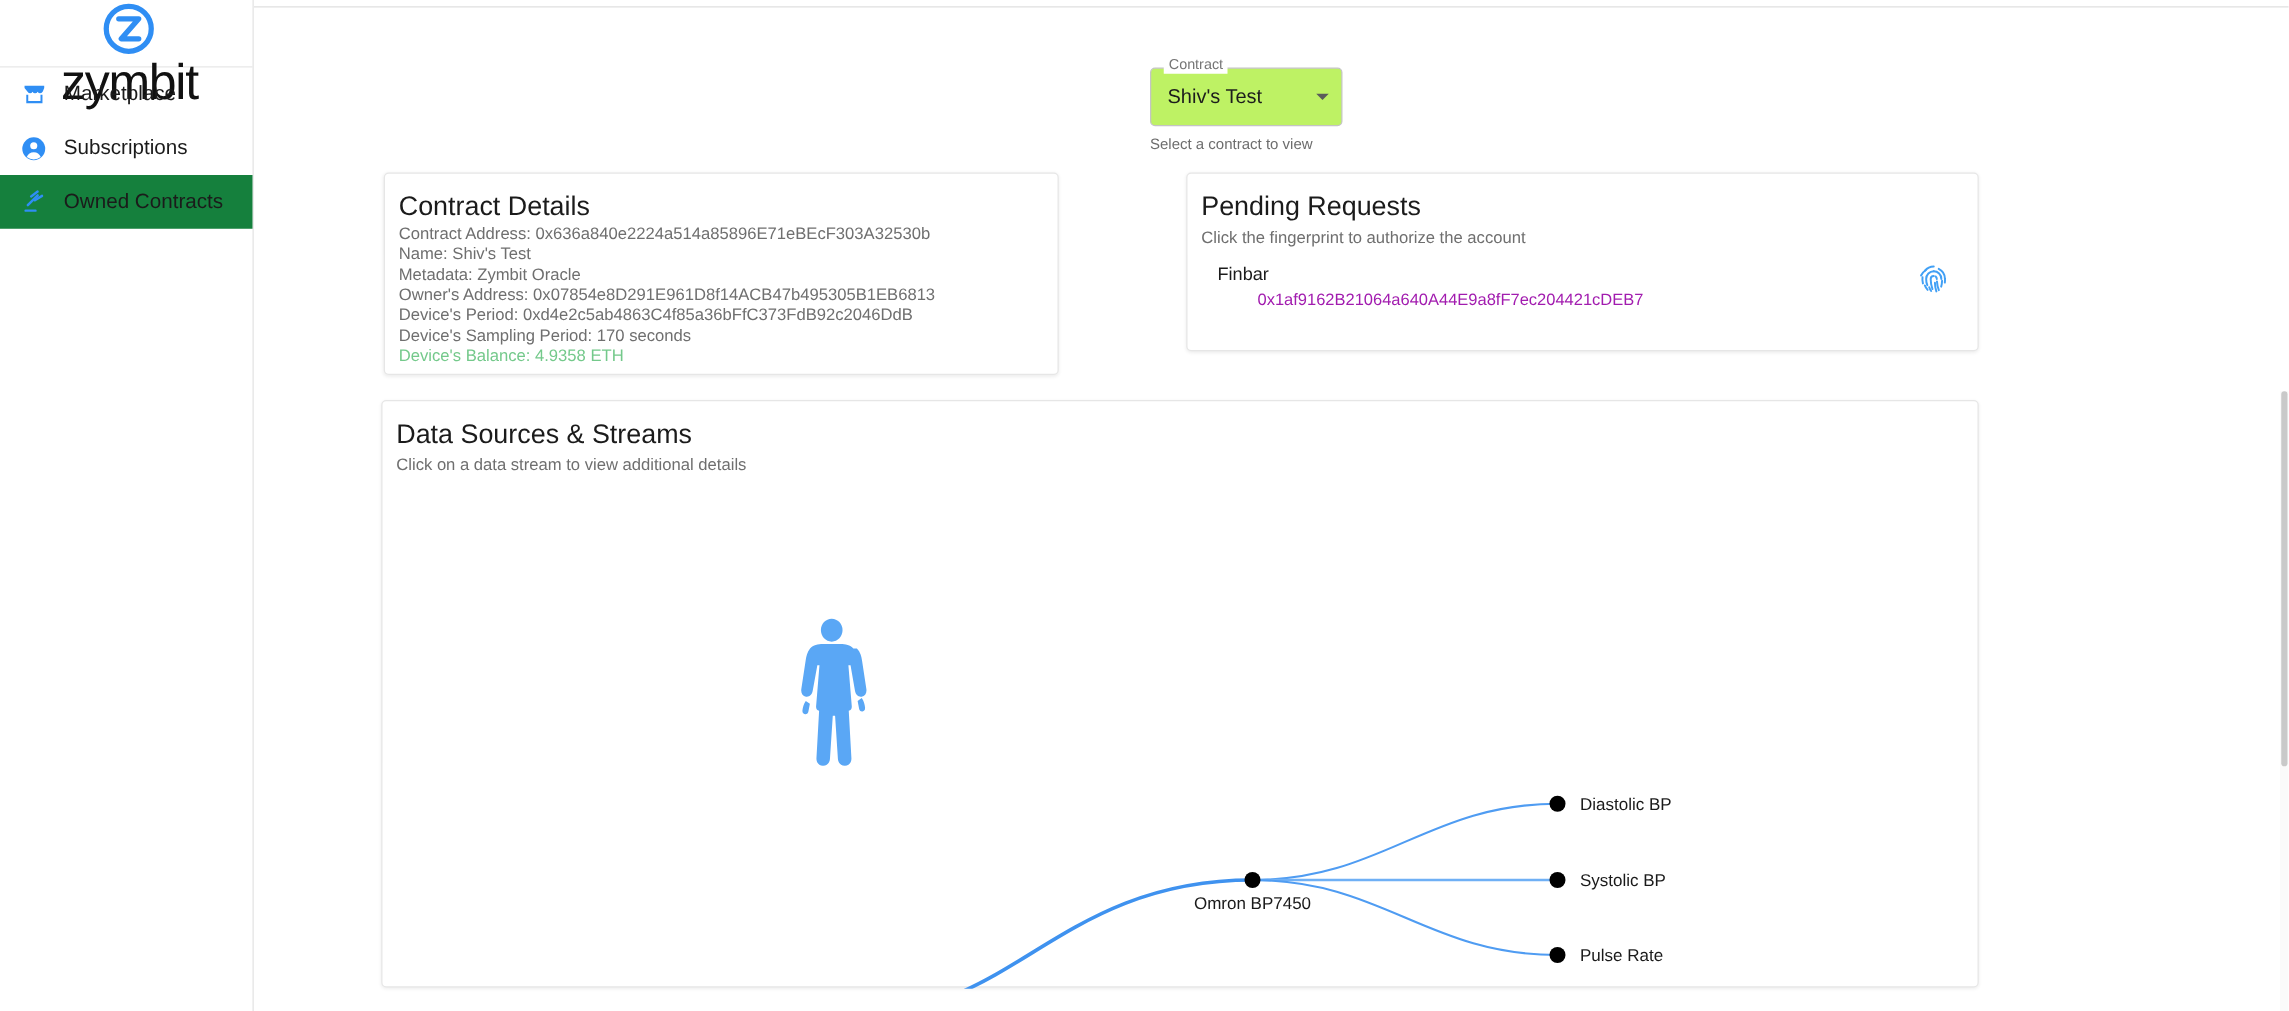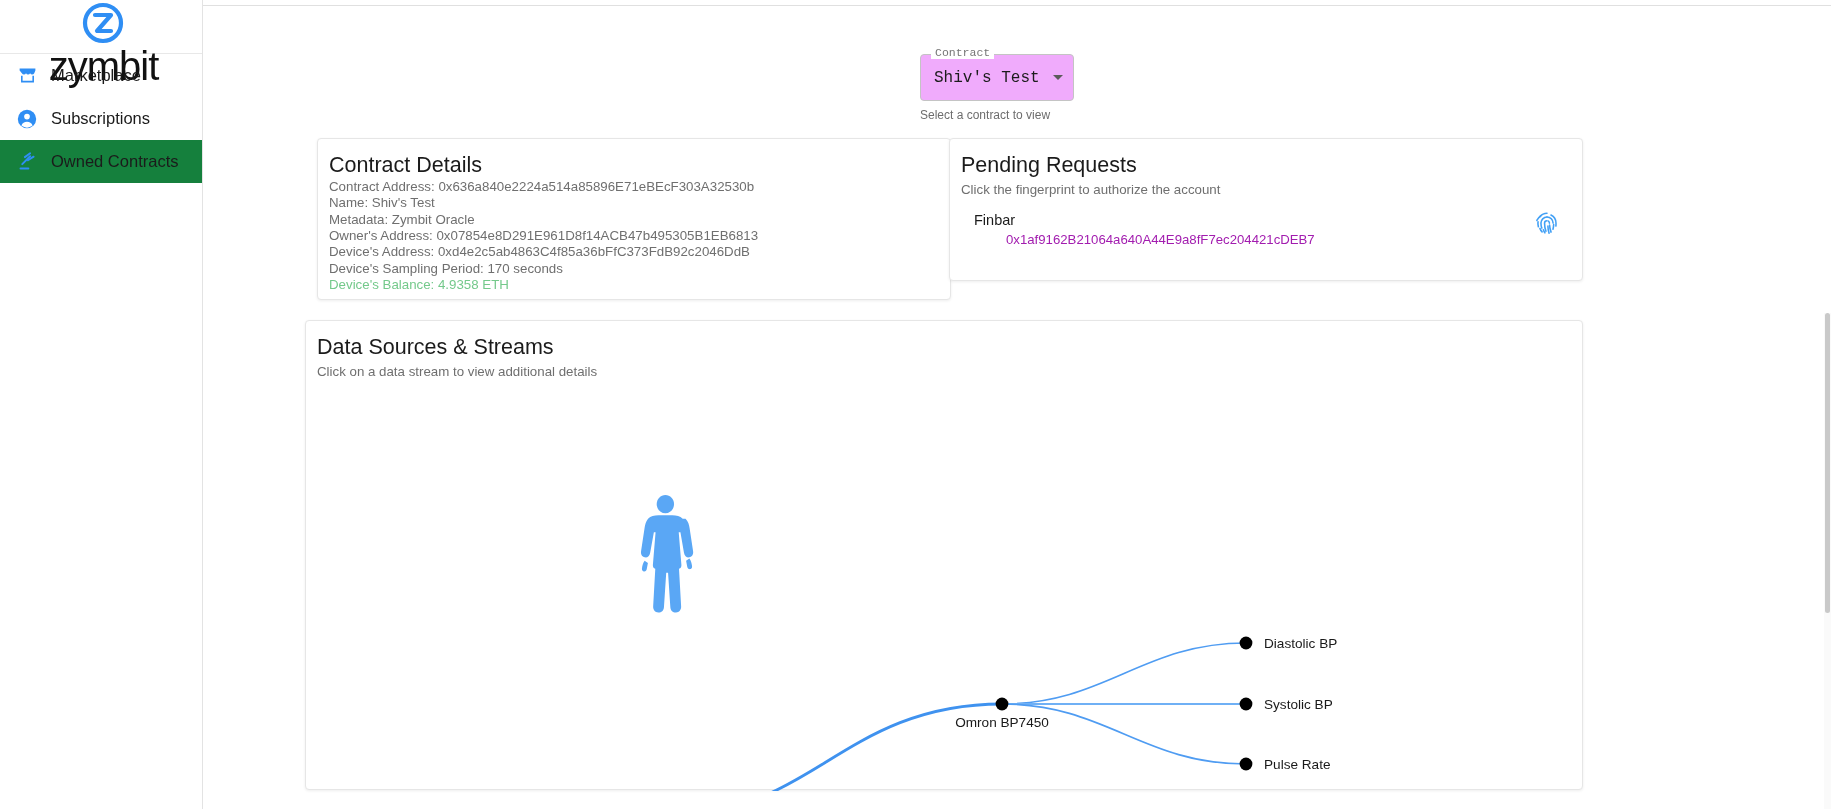--- a/index.html
+++ b/index.html
@@ -73,23 +73,22 @@
     position: absolute; left: 717px; top: 47px;
     width: 154px;
   }
   .outlined {
     position: relative;
     height: 47px;
     border: 1px solid #c4c4c4;
     border-radius: 4px;
     display: flex; align-items: center;
     padding: 0 10px 0 13px;
-    background: #f0abfc;
+    background: #bef264;
     cursor: pointer;
-    font-family: Liberation Mono, monospace;
   }
   .outlined .legend {
     position: absolute; top: -8px; left: 10px;
     background: #fff; padding: 0 4px;
     font-size: 11.5px; color: #757575;
     line-height: 1;
   }
   .outlined .sel-value {
     font-size: 16px; color: #1c1c1c;
     flex: 1 1 auto;
@@ -106,21 +105,21 @@
   }
 
   
   .card {
     position: absolute;
     background: #fff;
     border: 1px solid #e6e6e6;
     border-radius: 4px;
     box-shadow: 0 1px 3px rgba(0,0,0,0.07);
   }
-  #card-details { left: 114px; top: 131px; width: 634px; height: 162px; }
+  #card-details { left: 104px; top: 131px; width: 540px; height: 162px; }
   #card-pending { left: 746px; top: 131px; width: 634px; height: 143px; }
   #card-streams { left: 102px; top: 313px; width: 1278px; height: 470px; }
 
   .card-title {
     font-size: 21.5px; color: #1b1b1b;
     font-weight: 400;
     padding: 14px 0 0 11px;
     line-height: 1.15;
   }
   .card-sub {
@@ -234,21 +233,21 @@
       </div>
       <div class="helper">Select a contract to view</div>
     </div>
 
     <section class="card" id="card-details">
       <div class="card-title">Contract Details</div>
       <div class="detail-line">Contract Address: 0x636a840e2224a514a85896E71eBEcF303A32530b</div>
       <div class="detail-line">Name: Shiv's Test</div>
       <div class="detail-line">Metadata: Zymbit Oracle</div>
       <div class="detail-line">Owner's Address: 0x07854e8D291E961D8f14ACB47b495305B1EB6813</div>
-      <div class="detail-line">Device's Address: 0xd4e2c5ab4863C4f85a36bFfC373FdB92c2046DdB</div>
+      <div class="detail-line">Device's Period: 0xd4e2c5ab4863C4f85a36bFfC373FdB92c2046DdB</div>
       <div class="detail-line">Device's Sampling Period: 170 seconds</div>
       <div class="detail-line balance">Device's Balance: 4.9358 ETH</div>
     </section>
 
     <section class="card" id="card-pending">
       <div class="card-title">Pending Requests</div>
       <div class="card-sub">Click the fingerprint to authorize the account</div>
       <div class="pending-row">
         <div class="pending-name">Finbar</div>
         <div class="pending-addr">0x1af9162B21064a640A44E9a8fF7ec204421cDEB7</div>

